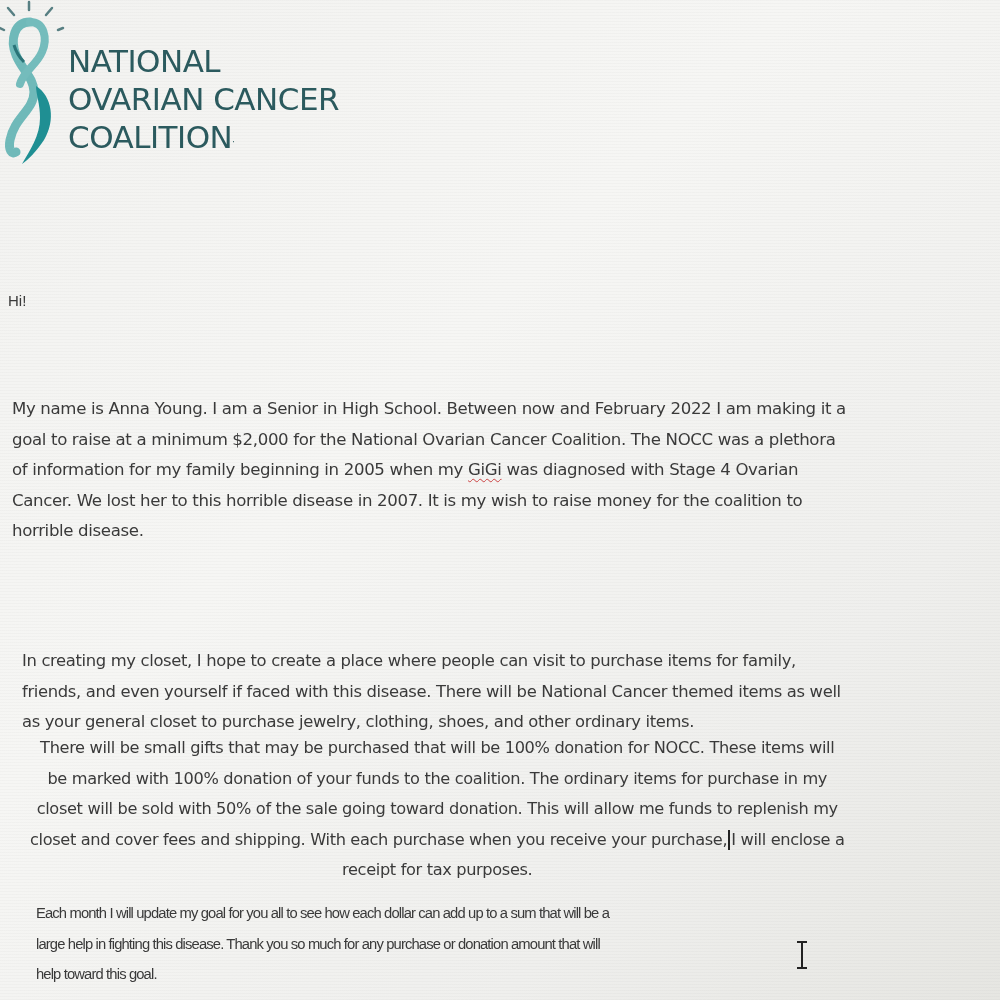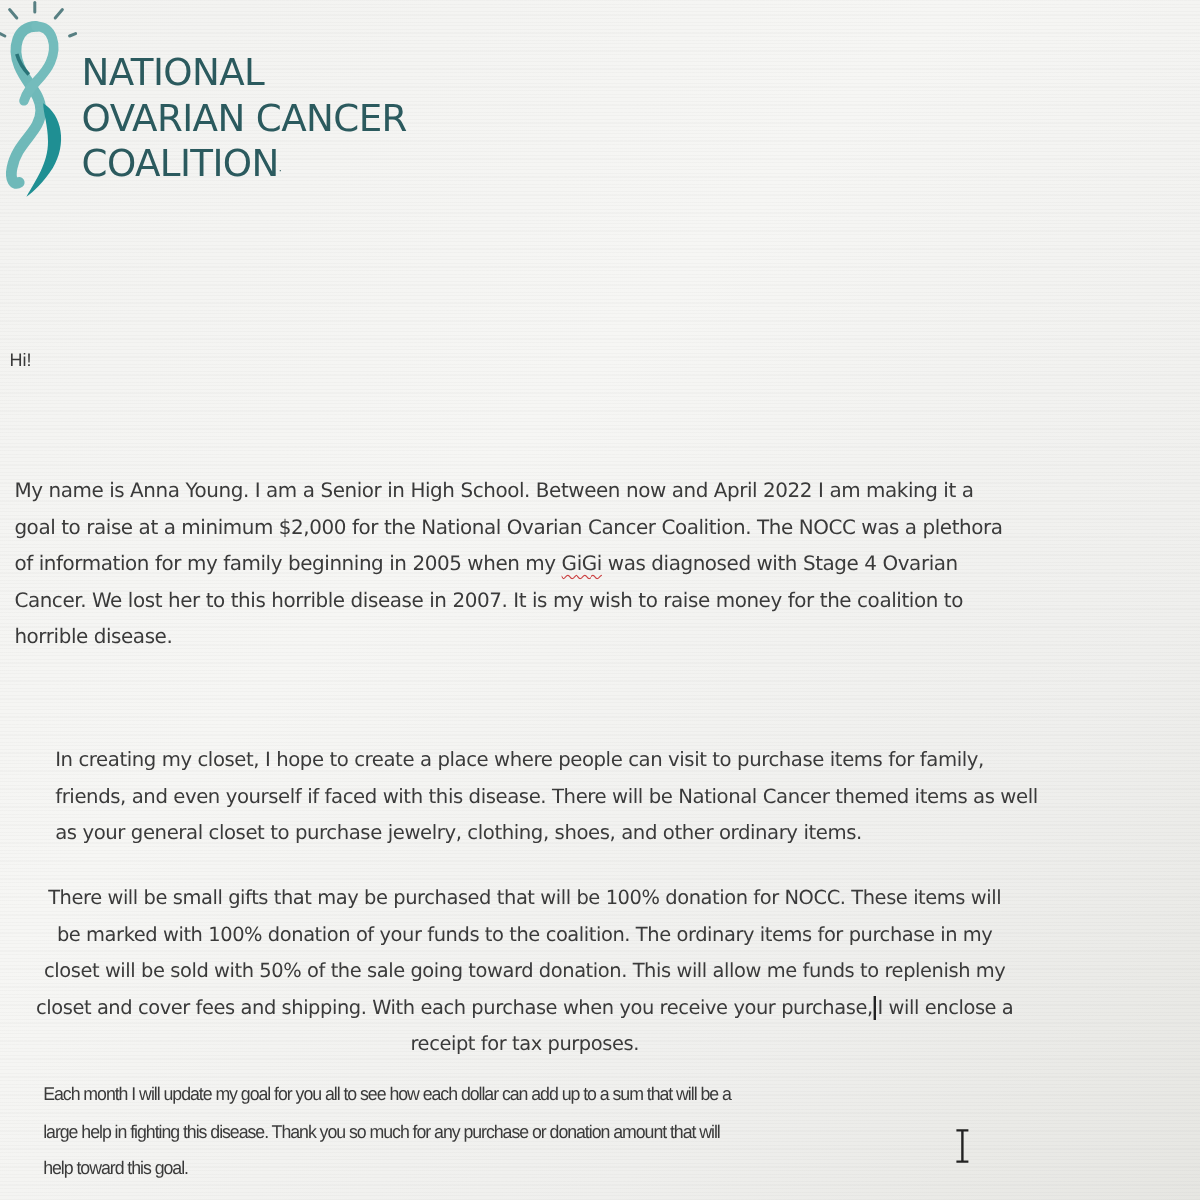--- a/index.html
+++ b/index.html
@@ -33,21 +33,21 @@
     }
     .para {
       position: absolute;
       font-family: "DejaVu Sans", sans-serif;
       font-size: 16.2px; color: #3a3a3a;
       line-height: 30.5px; letter-spacing: -0.35px;
       white-space: nowrap;
     }
     .para div { white-space: nowrap; }
     .p1 { left: 12px; top: 394px; font-size: 16.6px; }
-    .p2 { left: 22px; top: 618px; font-size: 16.4px; margin-left: 24px; }
+    .p2 { left: 22px; top: 646px; font-size: 16.4px; }
     .p3 { left: 30px; top: 733px; font-size: 16.2px; text-align: center; }
     .p4 {
       left: 36px; top: 898px; font-size: 15.4px; letter-spacing: -0.9px;
       font-family: "Liberation Sans", sans-serif; transform: scaleX(0.96); transform-origin: left top;
     }
     .spell { text-decoration: underline wavy #c44; text-decoration-thickness: 1px; text-underline-offset: 3px; }
     .caret {
       display: inline-block; width: 2px; height: 20px; background: #222;
       vertical-align: middle; margin: 0 1px;
     }
@@ -80,21 +80,21 @@
     <div class="logo-text">
       <div>NATIONAL</div>
       <div>OVARIAN CANCER</div>
       <div><span>COALITION</span><span class="tm">·</span></div>
     </div>
   </div>
 
   <div class="greeting">Hi!</div>
 
   <div class="para p1">
-    <div>My name is Anna Young.  I am a Senior in High School.  Between now and April 2022 I am making it a</div>
+    <div>My name is Anna Young.  I am a Senior in High School.  Between now and February 2022 I am making it a</div>
     <div>goal to raise at a minimum $2,000 for the National Ovarian Cancer Coalition.  The NOCC was a plethora</div>
     <div><span>of information for my family beginning in 2005 when my </span><span class="spell">GiGi</span><span> was diagnosed with Stage 4 Ovarian</span></div>
     <div>Cancer.  We lost her to this horrible disease in 2007.  It is my wish to raise money for the coalition to</div>
     <div>horrible disease.</div>
   </div>
 
   <div class="para p2">
     <div>In creating my closet, I hope to create a place where people can visit to purchase items for family,</div>
     <div>friends, and even yourself if faced with this disease.  There will be National Cancer themed items as well</div>
     <div>as your general closet to purchase jewelry, clothing, shoes, and other ordinary items.</div>

